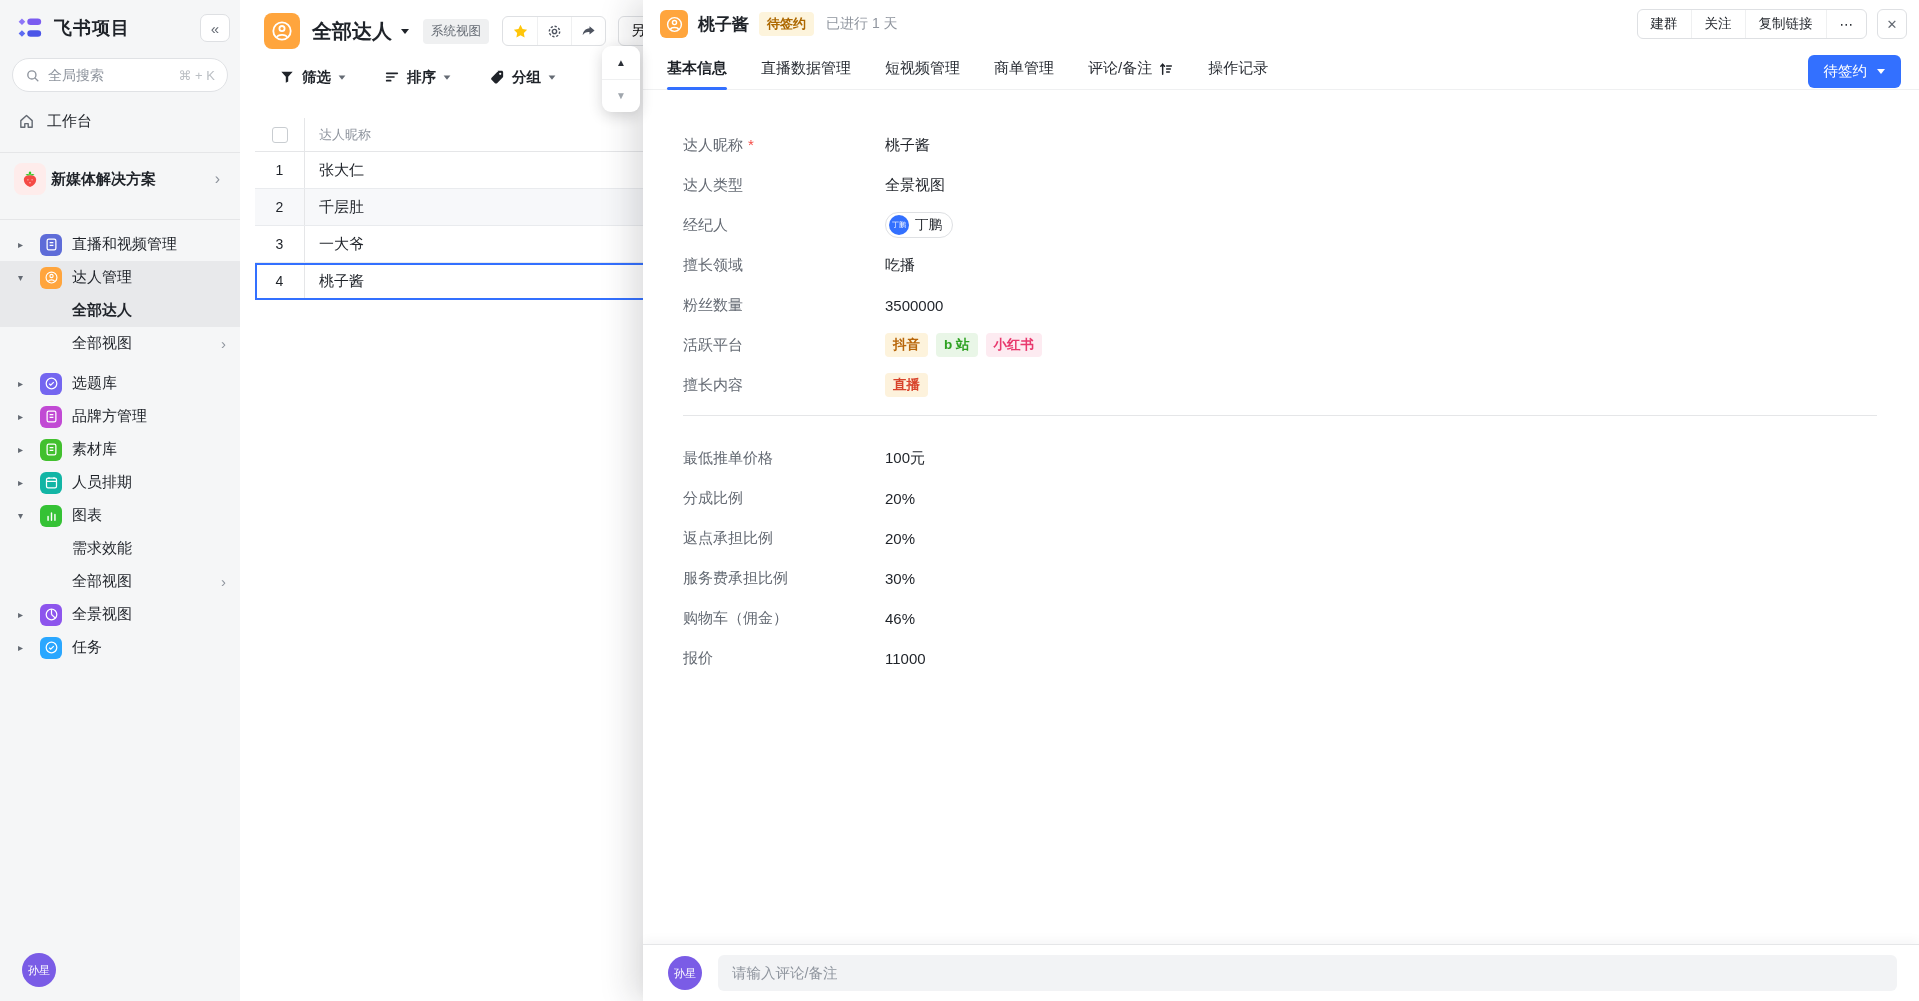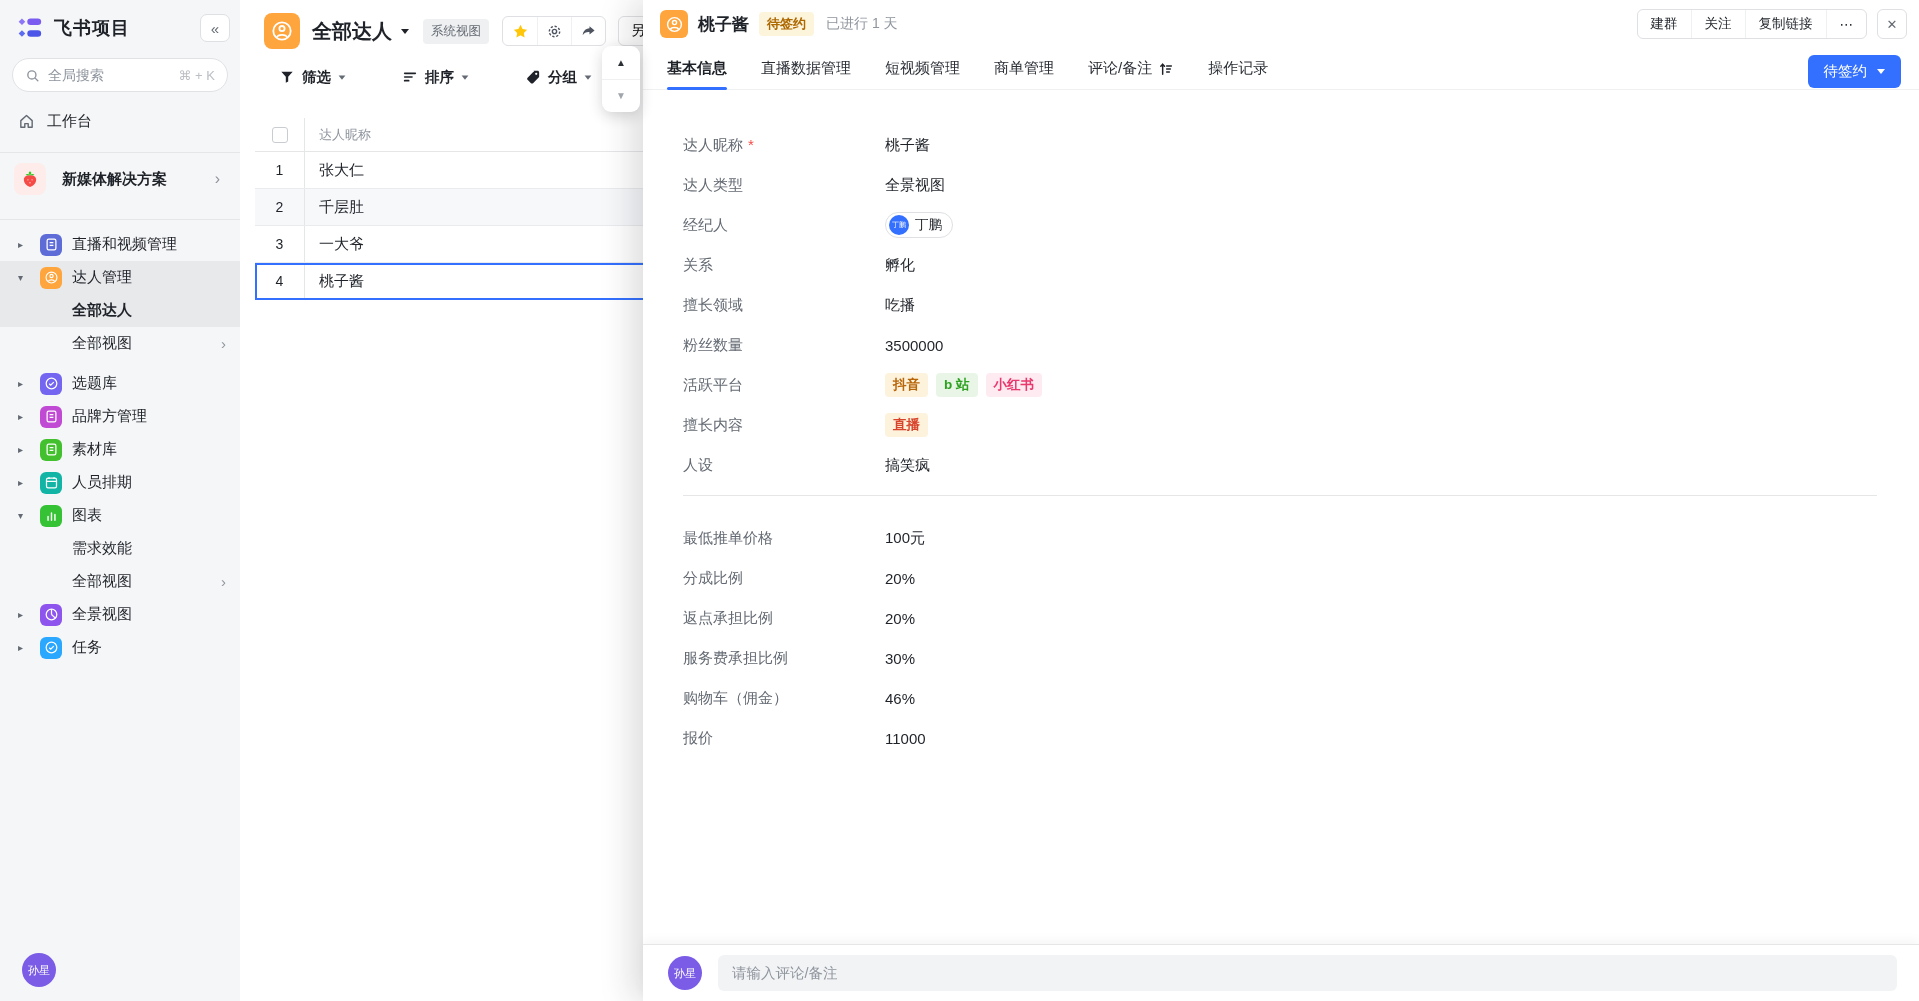--- a/index.html
+++ b/index.html
@@ -17,21 +17,21 @@
   .search-input { border:none; outline:none; background:transparent; margin-left:8px; flex:1; font-size:14px; color:#1f2329; width:60px; font-family:inherit; }
   .search-input::placeholder { color:#8f959e; }
   .search-shortcut { color:#bbbfc4; font-size:13px; white-space:nowrap; }
   .side-row { display:flex; align-items:center; height:34px; margin:12px 8px 0; padding:0 10px; border-radius:6px; font-size:15px; color:#1f2329; }
   .side-row svg { width:17px; height:17px; }
   .side-row .lbl { margin-left:12px; }
   .side-divider { border-top:1px solid #e5e6e8; margin-top:14px; }
   .space-row { display:flex; align-items:center; padding:10px 14px; }
   .space-icon { width:32px; height:32px; border-radius:8px; background:#feeceb; display:flex; align-items:center; justify-content:center; }
   .space-icon svg { width:20px; height:20px; }
-  .space-name { margin-left:16px; font-weight:600; font-size:15px; flex:1; }
+  .space-name { margin-left:5px; font-weight:600; font-size:15px; flex:1; }
   .space-chevron { color:#8f959e; font-size:16px; margin-right:6px; }
   .tree { padding-top:8px; }
   .tree-row { display:flex; align-items:center; height:33px; padding-left:18px; cursor:pointer; position:relative; }
   .tree-row.hl { background:#e8e9eb; }
   .tree-row .caret { width:16px; font-size:10px; color:#646a73; flex-shrink:0; }
   .app-icon { width:22px; height:22px; border-radius:6px; display:flex; align-items:center; justify-content:center; flex-shrink:0; margin-left:6px; }
   .app-icon svg { width:15px; height:15px; }
   .tree-row .t-lbl { margin-left:10px; font-size:15px; white-space:nowrap; }
   .tree-row.child { padding-left:72px; }
   .tree-row.child .t-lbl { margin-left:0; }
@@ -47,21 +47,21 @@
   .view-icon svg { width:24px; height:24px; }
   .view-title { margin-left:12px; font-size:20px; font-weight:700; }
   .tri { width:0; height:0; border-left:4.5px solid transparent; border-right:4.5px solid transparent; border-top:5.5px solid #1f2329; }
   .view-caret { margin-left:9px; }
   .view-badge { margin-left:14px; background:#eff0f1; color:#646a73; font-size:12.5px; padding:4px 8px; border-radius:4px; }
   .btn-group { margin-left:13px; display:flex; border:1px solid #dee0e3; border-radius:6px; height:30px; overflow:hidden; background:#fff; }
   .btn-group .gbtn { width:34px; display:flex; align-items:center; justify-content:center; cursor:pointer; }
   .btn-group .gbtn + .gbtn { border-left:1px solid #eff0f1; }
   .gbtn svg { width:17px; height:17px; }
   .saveas-btn { margin-left:12px; height:30px; border:1px solid #dee0e3; border-radius:6px; display:flex; align-items:center; padding:0 12px; font-size:14px; background:#fff; white-space:nowrap; cursor:pointer; }
-  .toolbar { position:absolute; left:39px; top:62px; height:30px; display:flex; align-items:center; gap:56px; }
+  .toolbar { position:absolute; left:39px; top:62px; height:30px; display:flex; align-items:center; gap:38px; }
   .tb-item { display:flex; align-items:center; font-size:14.5px; font-weight:600; cursor:pointer; }
   .tb-item svg { width:16px; height:16px; }
   .tb-item .tb-lbl { margin-left:7px; }
   .tb-item .tri { margin-left:7px; border-top-color:#646a73; transform:scale(.85); }
   .grid { position:absolute; left:15px; right:0; top:118px; }
   .g-head { height:34px; display:flex; align-items:stretch; border-bottom:1px solid #e5e6e8; color:#8f959e; font-size:13px; }
   .g-row { height:37px; display:flex; align-items:stretch; border-bottom:1px solid #e9ebee; font-size:15px; }
   .col-index { width:49px; display:flex; align-items:center; justify-content:center; flex-shrink:0; }
   .col-name { flex:1; border-left:1px solid #e5e6e8; display:flex; align-items:center; padding-left:14px; }
   .g-row .col-index { font-size:14px; color:#1f2329; }
@@ -421,24 +421,20 @@
       <div class="f-row">
         <div class="f-label">经纪人</div>
         <div class="f-value">
           <span class="member-pill">
             <span class="member-avatar" style="background: rgb(51, 112, 255);">丁鹏</span>
             <span class="member-name">丁鹏</span>
           </span>
         </div>
       </div>
       <div class="f-row">
-        <div class="f-label">关系</div>
-        <div class="f-value">孵化</div>
-      </div>
-      <div class="f-row">
         <div class="f-label">擅长领域</div>
         <div class="f-value">吃播</div>
       </div>
       <div class="f-row">
         <div class="f-label">粉丝数量</div>
         <div class="f-value">3500000</div>
       </div>
       <div class="f-row">
         <div class="f-label">活跃平台</div>
         <div class="f-value">
@@ -446,24 +442,20 @@
           <span class="tag" style="background: rgb(233, 246, 231); color: rgb(46, 161, 33);">b 站</span>
           <span class="tag" style="background: rgb(253, 235, 241); color: rgb(232, 56, 109);">小红书</span>
         </div>
       </div>
       <div class="f-row">
         <div class="f-label">擅长内容</div>
         <div class="f-value">
           <span class="tag" style="background: rgb(253, 242, 220); color: rgb(216, 67, 43);">直播</span>
         </div>
       </div>
-      <div class="f-row">
-        <div class="f-label">人设</div>
-        <div class="f-value">搞笑疯</div>
-      </div>
       <hr class="f-divider">
       <div class="f-row">
         <div class="f-label">最低推单价格</div>
         <div class="f-value">100元</div>
       </div>
       <div class="f-row">
         <div class="f-label">分成比例</div>
         <div class="f-value">20%</div>
       </div>
       <div class="f-row">

